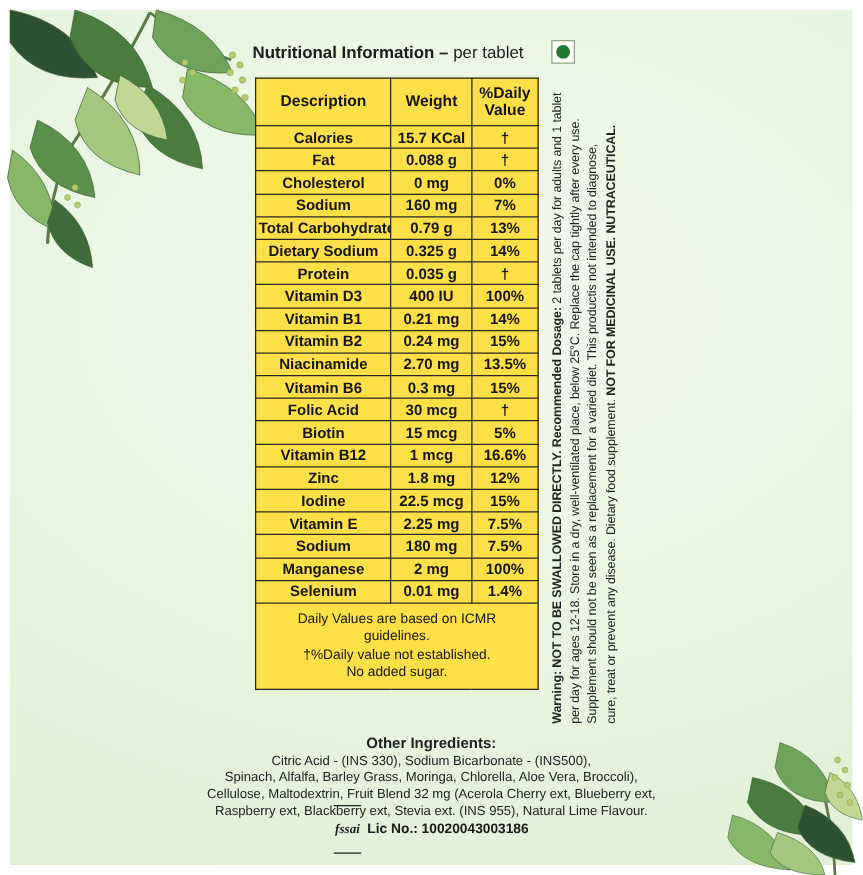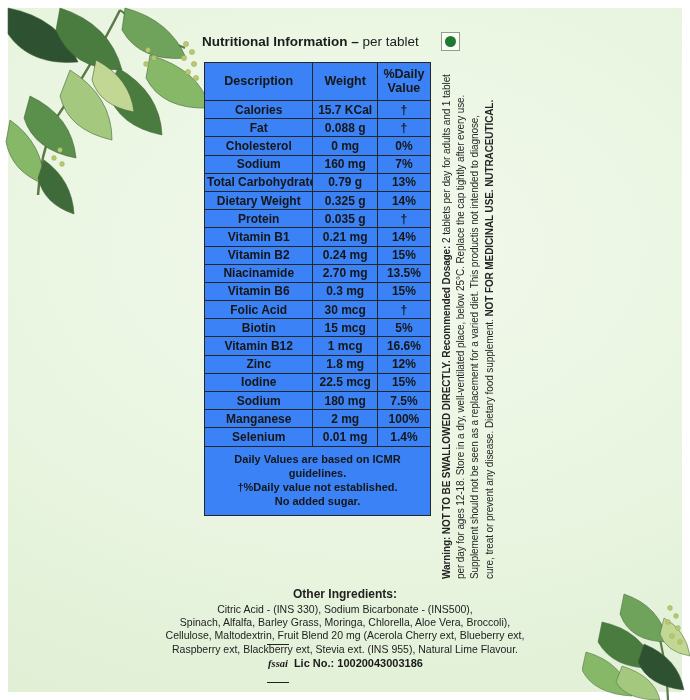--- a/index.html
+++ b/index.html
@@ -16,32 +16,32 @@
   .title{font-size:13.5px;white-space:nowrap;}
   .title b{font-weight:bold;}
   .veg-mark{
     width:19px;height:19px;background:#fdfdf8;border:1px solid #8fa08b;
     display:flex;align-items:center;justify-content:center;box-sizing:border-box;
   }
   .veg-dot{width:11px;height:11px;border-radius:50%;background:#1d7a33;}
   
   .ntable-wrap{position:absolute;left:204px;top:62px;width:227px;}
   table.ntable{
-    width:100%;border-collapse:collapse;background:#3b82f6;
+    width:100%;border-collapse:collapse;background:#fde047;
     border:1.5px solid #262626;table-layout:fixed;
   }
   .ntable th,.ntable td{
     border:1.2px solid #262626;text-align:center;vertical-align:middle;
     padding:0 2px;color:#161616;
   }
   .ntable th{height:37px;font-size:12.5px;font-weight:bold;line-height:1.1;}
   .ntable td{height:17.2px;font-size:12px;font-weight:600;white-space:nowrap;overflow:hidden;}
   .col-desc{width:48%;} .col-weight{width:28.5%;} .col-dv{width:23.5%;}
   .ntable td.foot{
-    height:auto;padding:5px 19px 6px;font-size:11px;font-weight:700;line-height:1.3;white-space:normal;
+    height:auto;padding:5px 19px 6px;font-size:11px;font-weight:400;line-height:1.3;white-space:normal;
   }
   
   .warning{
     position:absolute;left:440px;top:579px;width:519px;height:58px;
     transform:rotate(-90deg);transform-origin:0 0;
     font-size:10px;line-height:14.2px;color:#242424;letter-spacing:-0.1px;
   }
   .warn-line{white-space:nowrap;}
   .warn-line b{font-weight:bold;}
   
@@ -192,30 +192,35 @@
           <td>Sodium</td>
           <td>160 mg</td>
           <td>7%</td>
         </tr>
         <tr>
           <td>Total Carbohydrates</td>
           <td>0.79 g</td>
           <td>13%</td>
         </tr>
         <tr>
-          <td>Dietary Weight</td>
+          <td>Dietary Sodium</td>
           <td>0.325 g</td>
           <td>14%</td>
         </tr>
         <tr>
           <td>Protein</td>
           <td>0.035 g</td>
           <td>†</td>
         </tr>
         <tr>
+          <td>Vitamin D3</td>
+          <td>400 IU</td>
+          <td>100%</td>
+        </tr>
+        <tr>
           <td>Vitamin B1</td>
           <td>0.21 mg</td>
           <td>14%</td>
         </tr>
         <tr>
           <td>Vitamin B2</td>
           <td>0.24 mg</td>
           <td>15%</td>
         </tr>
         <tr>
@@ -245,20 +250,25 @@
         </tr>
         <tr>
           <td>Zinc</td>
           <td>1.8 mg</td>
           <td>12%</td>
         </tr>
         <tr>
           <td>Iodine</td>
           <td>22.5 mcg</td>
           <td>15%</td>
+        </tr>
+        <tr>
+          <td>Vitamin E</td>
+          <td>2.25 mg</td>
+          <td>7.5%</td>
         </tr>
         <tr>
           <td>Sodium</td>
           <td>180 mg</td>
           <td>7.5%</td>
         </tr>
         <tr>
           <td>Manganese</td>
           <td>2 mg</td>
           <td>100%</td>
@@ -286,20 +296,20 @@
     <div class="warn-line"><span>per day for ages 12-18. Store in a dry, well-ventilated place, below 25°C. Replace the cap tightly after every use.</span></div>
     <div class="warn-line"><span>Supplement should not be seen as a replacement for a varied diet. This productis not intended to diagnose,</span></div>
     <div class="warn-line"><span>cure, treat or prevent any disease. Dietary food supplement. </span><b>NOT FOR MEDICINAL USE. NUTRACEUTICAL.</b></div>
   </div>
 
 <div class="ingredients">
   <div class="ing-title">Other Ingredients:</div>
   <div>
       <div class="ing-line">Citric Acid - (INS 330), Sodium Bicarbonate - (INS500),</div>
       <div class="ing-line">Spinach, Alfalfa, Barley Grass, Moringa, Chlorella, Aloe Vera, Broccoli),</div>
-      <div class="ing-line">Cellulose, Maltodextrin, Fruit Blend 20 mg (Acerola Cherry ext, Blueberry ext,</div>
+      <div class="ing-line">Cellulose, Maltodextrin, Fruit Blend 32 mg (Acerola Cherry ext, Blueberry ext,</div>
       <div class="ing-line">Raspberry ext, Blackberry ext, Stevia ext. (INS 955), Natural Lime Flavour.</div>
     </div>
 </div>
 
 <div class="fssai-row">
   <span class="fssai-logo">fssai</span><span>Lic No.: 10020043003186</span>
 </div>
 
 </body></html>

